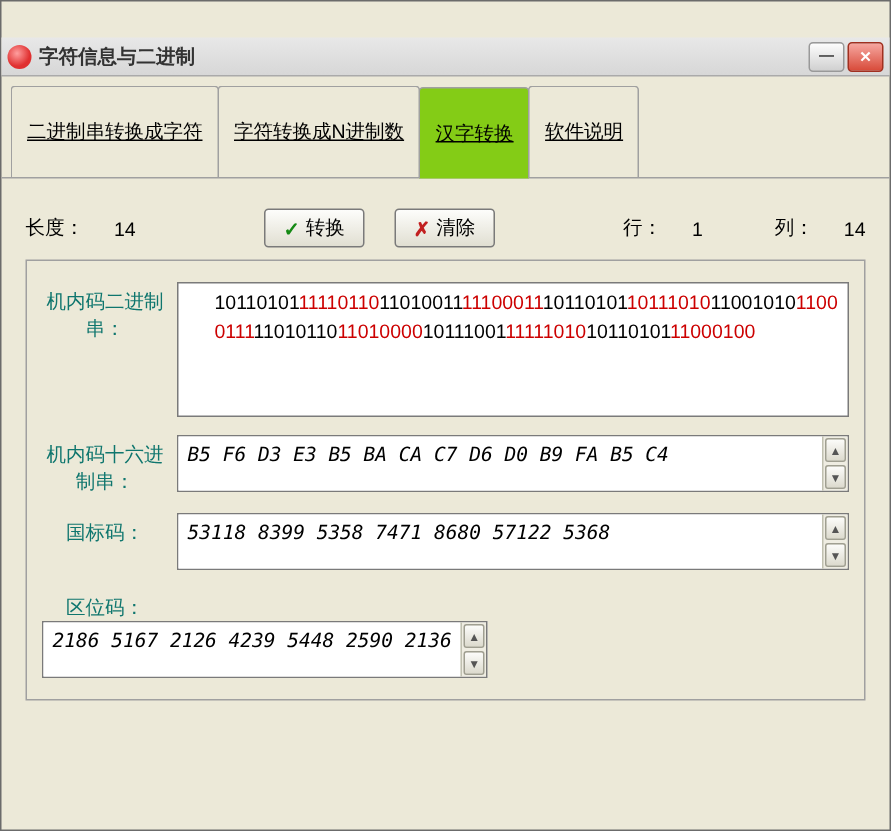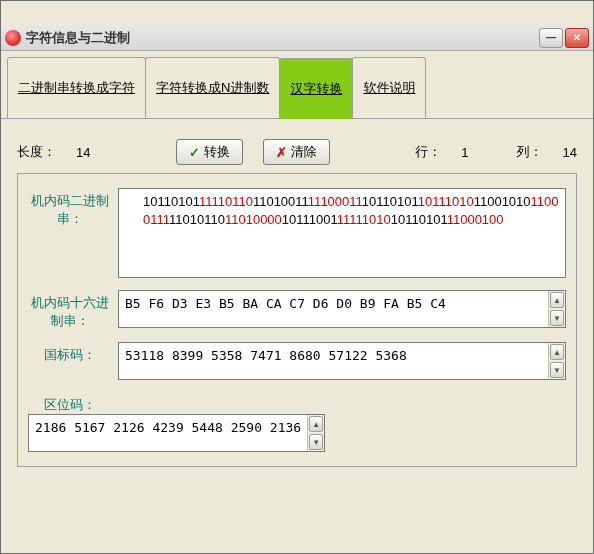--- a/index.html
+++ b/index.html
@@ -25,21 +25,21 @@
 .icon-check { color: #158a15; font-weight: bold; }
 .icon-x { color: #c22020; font-weight: bold; }
 .fields { border: 1px solid #a0a0a0; padding: 14px 10px; }
 .frow { display: flex; align-items: flex-start; margin-bottom: 12px; }
 .frow:last-child { margin-bottom: 0; flex-direction: column; }
 .flabel { width: 90px; font-size: 13px; text-align: center; padding-right: 6px; padding-top: 4px; color:#0f766e; }
 .fbox { flex: 1; position: relative; }
 .fcontent { border: 1px solid #7a7a7a; background: #fff; font-size: 13px; padding: 4px 6px; min-height: 22px; font-family: Consolas,"SimSun",monospace; word-break: break-all; line-height: 1.35; }
 .bin-area { height: 90px; padding-left: 24px; }
 .red { color: #cc0000; }
-.scroll { border: 1px solid #7a7a7a; background: #fff; display: flex; }
+.scroll { border: 1px solid #7a7a7a; background: #fff; display: flex; font-style: italic; }
 .scroll .fcontent { border: none; flex: 1; }
 .scrollbar { width: 17px; background: #efede2; border-left: 1px solid #c0c0b0; display: flex; flex-direction: column; justify-content: space-between; }
 .sbtn { height: 16px; background: linear-gradient(#fcfcfa,#dcdacd); border: 1px solid #a09f91; border-radius: 2px; margin: 1px; display:flex; align-items:center; justify-content:center; font-size:8px; color:#555; }
 </style>
 </head>
 <body>
 
 <div class="window">
   <div class="titlebar">
     <div class="titlebar-icon"></div>

